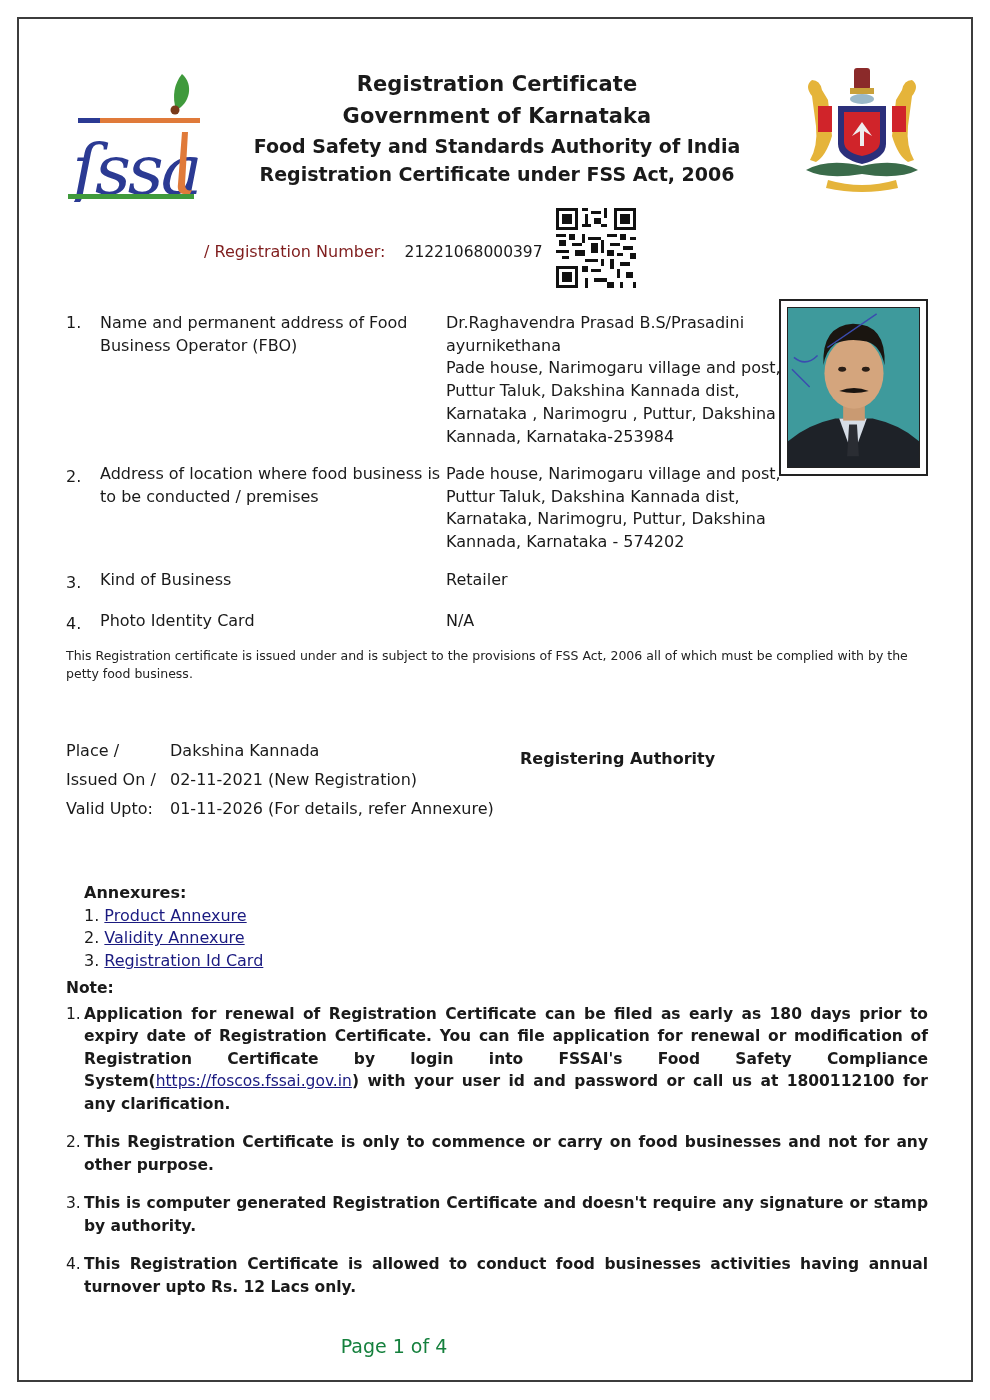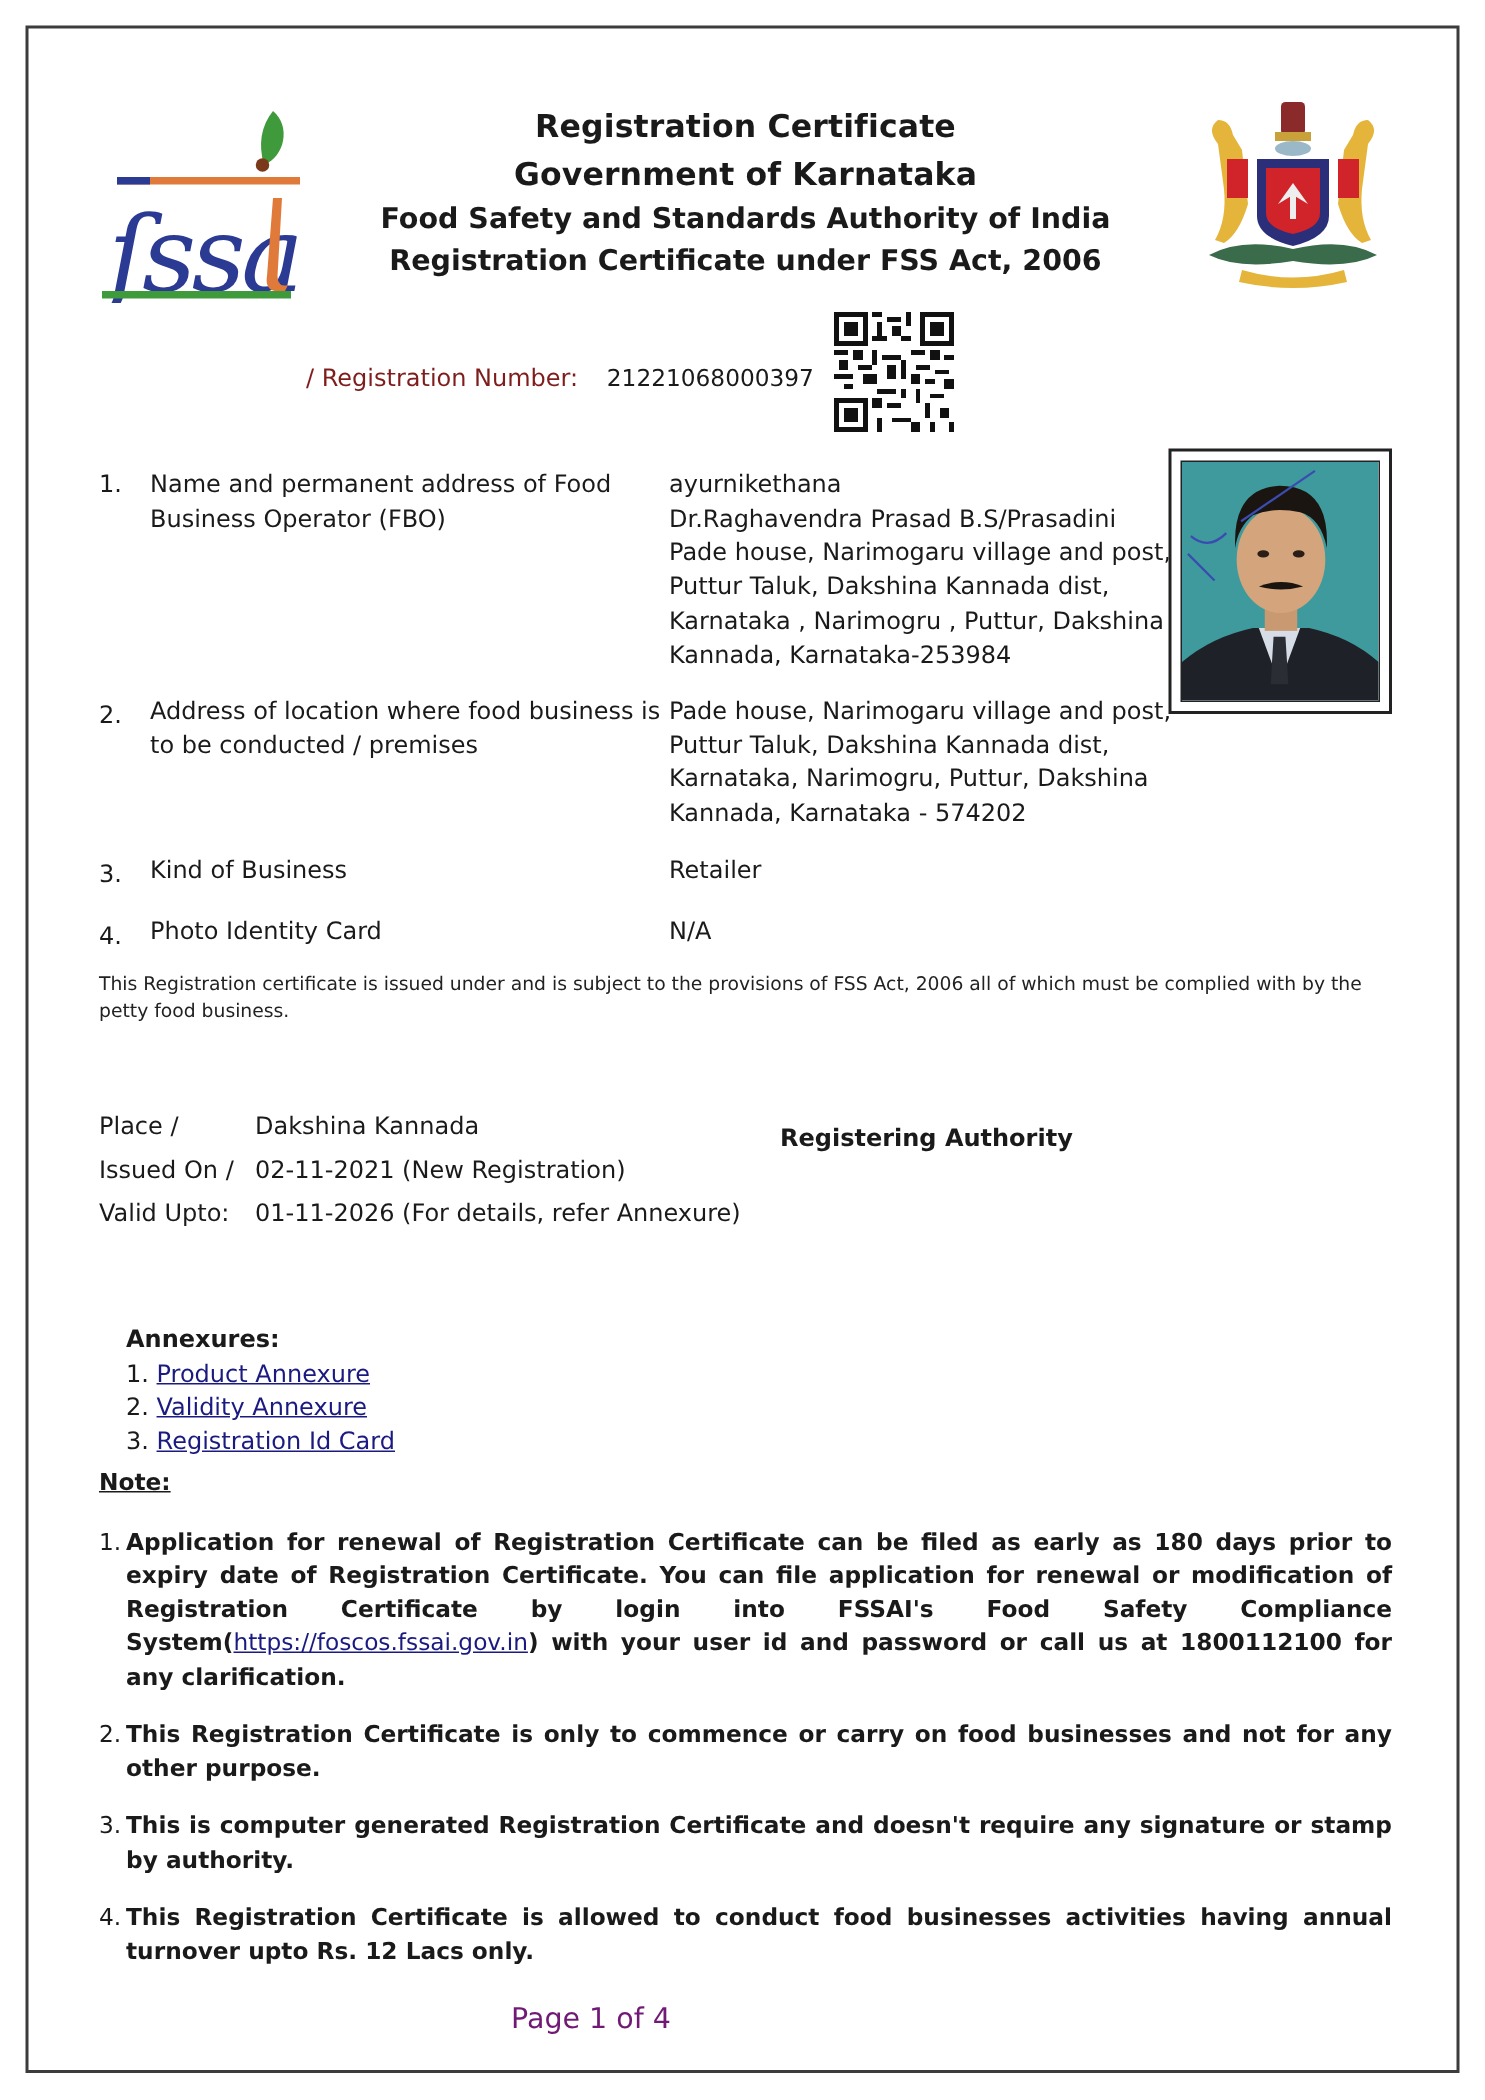--- a/index.html
+++ b/index.html
@@ -33,27 +33,27 @@
     .place-block { position: absolute; left: 66px; top: 736px; font-size: 16px; line-height: 29px; }
     .place-row { display: flex; }
     .place-row .k { width: 104px; }
     .reg-auth { position: absolute; left: 520px; top: 749px; font-size: 16px; font-weight: bold; }
 
     .annex { position: absolute; left: 84px; top: 853px; font-size: 16px; line-height: 22.7px; }
     .annex .title { font-weight: bold; margin-top: 29px; }
     .annex a { color: #1a1a80; text-decoration: underline; }
 
     .notes { position: absolute; left: 66px; top: 977px; width: 862px; font-size: 15.5px; font-weight: bold; line-height: 22.5px; }
-    .notes .title { margin-bottom: 17px; text-decoration: underline; }
+    .notes .title { margin-bottom: 3px; }
     .note { display: flex; margin-bottom: 16px; text-align: justify; }
     .note .n { width: 18px; flex-shrink: 0; font-weight: normal; }
     .note .t { flex: 1; }
     .note a { color: #1a1a80; text-decoration: underline; font-weight: normal; }
 
-    .footer { position: absolute; left: 0; width: 788px; top: 1335px; text-align: center; font-size: 19px; color: #701a75; }
+    .footer { position: absolute; left: 0; width: 788px; top: 1335px; text-align: center; font-size: 19px; color: #15803d; }
   </style>
 </head>
 <body>
 
 <div class="page-border"></div>
 
 <div class="logo-fssai">
   <svg width="140" height="136" viewBox="0 0 140 136">
     <path d="M118 8 C130 18 126 38 112 44 C108 30 110 18 118 8 Z" fill="#3f9a3c"></path>
     <circle cx="111" cy="44" r="4.5" fill="#7a3a1a"></circle>
@@ -149,22 +149,22 @@
         <rect x="24" y="23" width="1" height="2"></rect>
     </g>
   </svg>
 </div>
 
 <div class="fields">
   <div class="field" style="top:0">
     <div class="num">1.</div>
     <div class="lbl">Name and permanent address of Food Business Operator (FBO)</div>
     <div class="val">
+      <div>Dr.Raghavendra Prasad B.S/Prasadini</div>
       <div>ayurnikethana</div>
-      <div>Dr.Raghavendra Prasad B.S/Prasadini</div>
       <div>Pade house, Narimogaru village and post,</div>
       <div>Puttur Taluk, Dakshina Kannada dist,</div>
       <div>Karnataka , Narimogru , Puttur, Dakshina</div>
       <div>Kannada, Karnataka-253984</div>
     </div>
   </div>
   <div class="field" style="top:151px">
     <div class="num" style="padding-top:3px">2.</div>
     <div class="lbl">Address of location where food business is to be conducted / premises</div>
     <div class="val">

